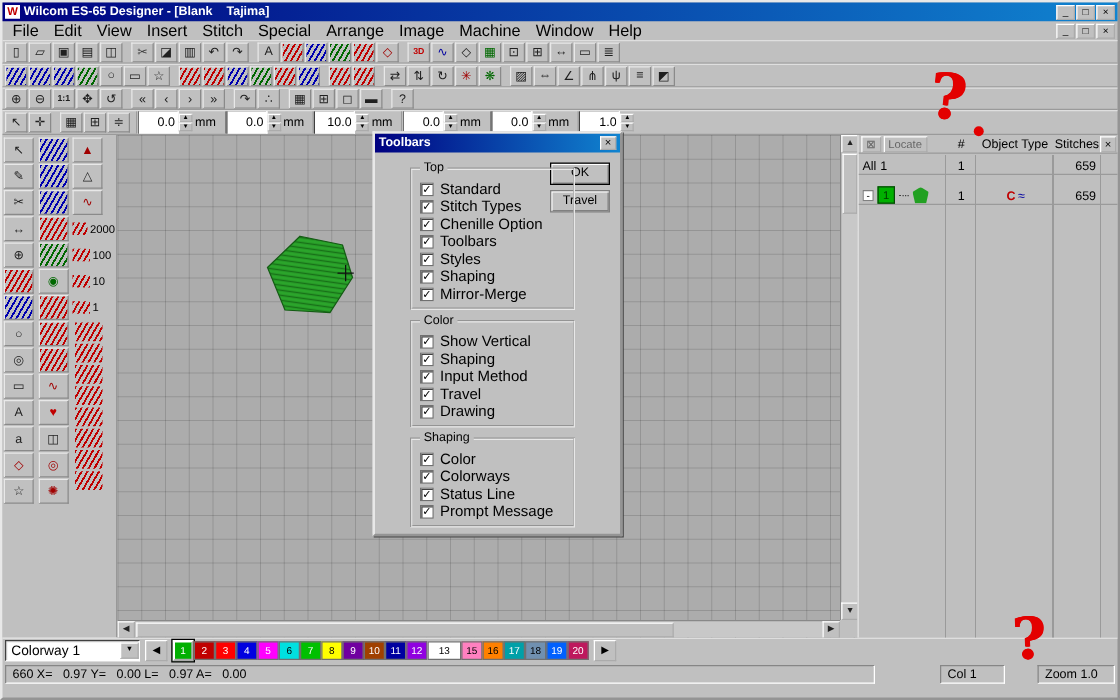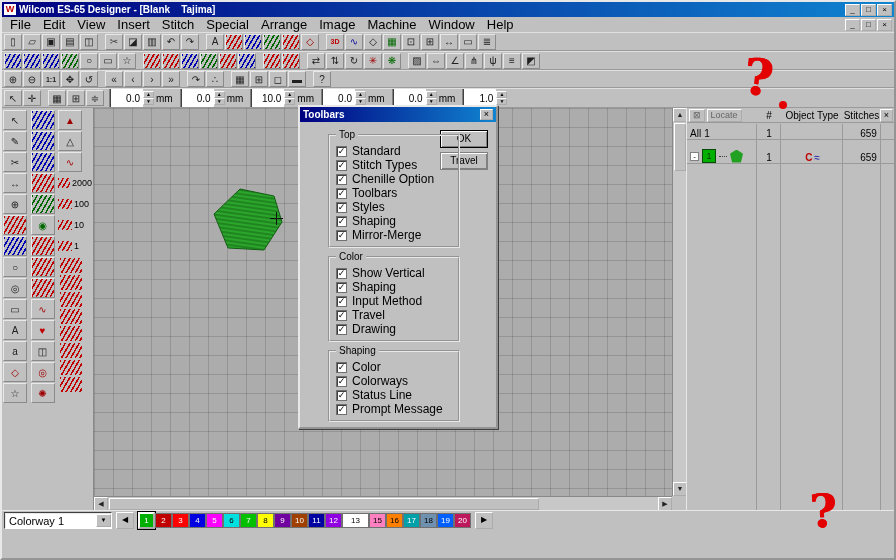--- a/index.html
+++ b/index.html
@@ -496,20 +496,27 @@
         <span class="pcell" style="background: rgb(255, 128, 192); color: rgb(0, 0, 0);">15</span>
         <span class="pcell" style="background: rgb(255, 128, 0); color: rgb(0, 0, 0);">16</span>
         <span class="pcell" style="background: rgb(0, 160, 168); color: rgb(255, 255, 255);">17</span>
         <span class="pcell" style="background: rgb(112, 144, 176); color: rgb(0, 0, 0);">18</span>
         <span class="pcell" style="background: rgb(0, 96, 255); color: rgb(255, 255, 255);">19</span>
         <span class="pcell" style="background: #be185d; color: rgb(255, 255, 255);">20</span>
       </span>
     <span class="navbtn">▶</span>
   </div>
 
+  <div class="statusbar">
+    <span class="sseg sseg-left">660 X=   0.97 Y=   0.00 L=   0.97 A=   0.00</span>
+    <span class="sspacer1"></span>
+    <span class="sseg sseg-col">Col 1</span>
+    <span class="sspacer2"></span>
+    <span class="sseg sseg-zoom">Zoom 1.0</span>
+  </div>
 
   <div class="bottomstrip"></div>
 </div>
 
 <div class="dialog">
   <div class="dlg-title">
     <span>Toolbars</span>
     <span class="dlg-x">×</span>
   </div>
   <div class="dlg-body">

